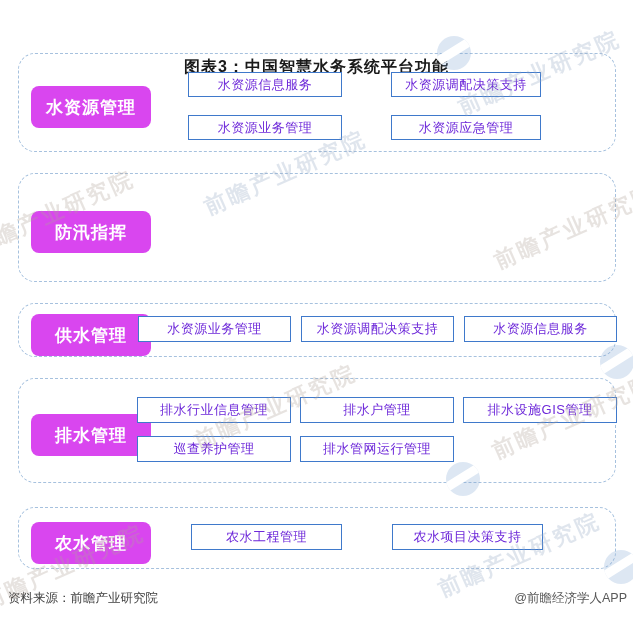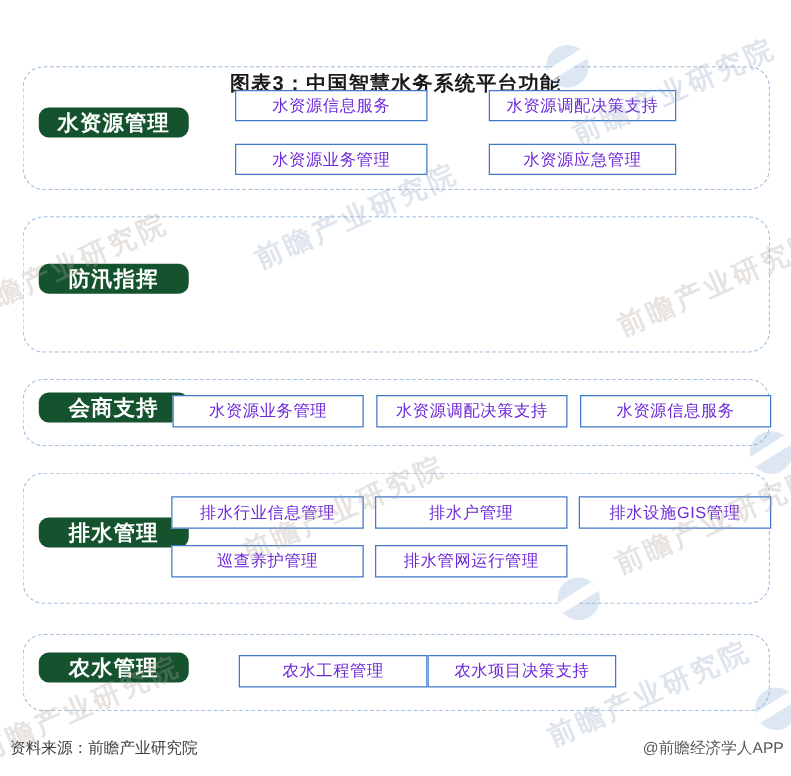--- a/index.html
+++ b/index.html
@@ -17,37 +17,37 @@
     position:absolute;left:18px;width:598px;box-sizing:border-box;
     border:1px dashed #a6c1de;border-radius:17px;z-index:1;
   }
   #s1{top:53px;height:99px}
   #s2{top:173px;height:109px}
   #s3{top:303px;height:54px}
   #s4{top:378px;height:105px}
   #s5{top:507px;height:62px}
   
   .label{
-    position:absolute;left:12px;width:120px;height:24px;
-    background:#14532d;border-radius:8px;color:#ffffff;
+    position:absolute;left:12px;width:120px;height:42px;
+    background:#d946ef;border-radius:8px;color:#ffffff;
     font-weight:bold;font-size:17px;letter-spacing:1px;
     display:flex;align-items:center;justify-content:center;
   }
   #s1 .label{top:32px}
   #s2 .label{top:37px}
   #s3 .label{top:10px}
   #s4 .label{top:35px}
   #s5 .label{top:14px}
   
   .grid{position:absolute;display:grid;}
   #g1{left:169px;top:18px;grid-template-columns:154px 150px;column-gap:49px;row-gap:18px;}
   #g2{left:154px;top:21px;grid-template-columns:repeat(4,96px);column-gap:11px;row-gap:19px;}
   #g3{left:119px;top:12px;grid-template-columns:repeat(3,153px);column-gap:10px;}
   #g4{left:118px;top:18px;grid-template-columns:repeat(3,154px);column-gap:9px;row-gap:13px;}
-  #g5{left:172px;top:16px;grid-template-columns:151px 151px;}
+  #g5{left:172px;top:16px;grid-template-columns:151px 151px;column-gap:50px;}
   .box{
     height:25px;box-sizing:border-box;background:#ffffff;
     border:1.5px solid #3f79cb;color:#6d28d9;
     font-weight:normal;font-size:13px;letter-spacing:0.5px;
     display:flex;align-items:center;justify-content:center;white-space:nowrap;
   }
   #g3 .box,#g4 .box,#g5 .box{height:26px}
   
   .source{position:absolute;left:8px;top:590px;font-size:12.5px;color:#404040;}
   .credit{position:absolute;right:6px;top:590px;font-size:12.5px;color:#595959;text-align:center;}
@@ -81,21 +81,21 @@
     <div class="box">水资源业务管理</div>
     <div class="box">水资源应急管理</div>
   </div>
 </div>
 
 <div class="section" id="s2">
   <div class="label">防汛指挥</div>
 </div>
 
 <div class="section" id="s3">
-  <div class="label">会商支持</div>
+  <div class="label">供水管理</div>
   <div class="grid" id="g3">
     <div class="box">水资源业务管理</div>
     <div class="box">水资源调配决策支持</div>
     <div class="box">水资源信息服务</div>
   </div>
 </div>
 
 <div class="section" id="s4">
   <div class="label">排水管理</div>
   <div class="grid" id="g4">

